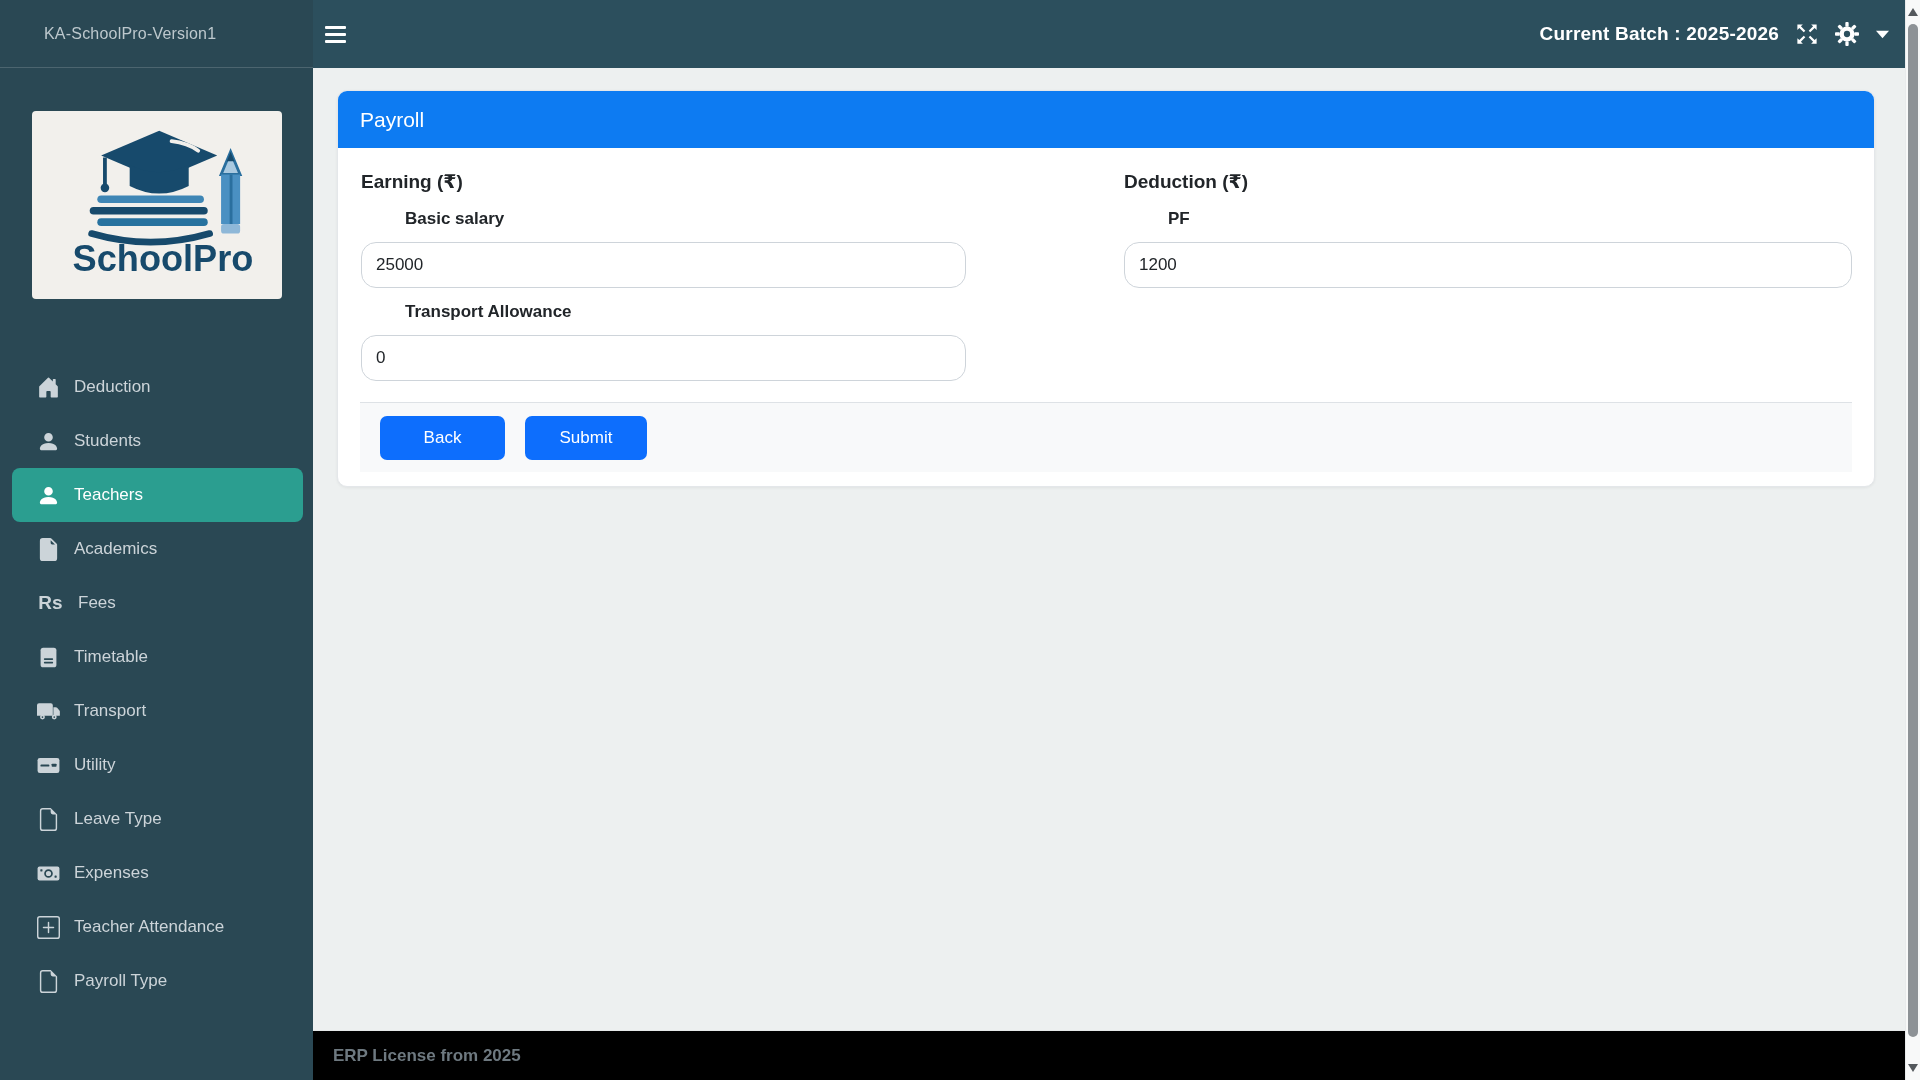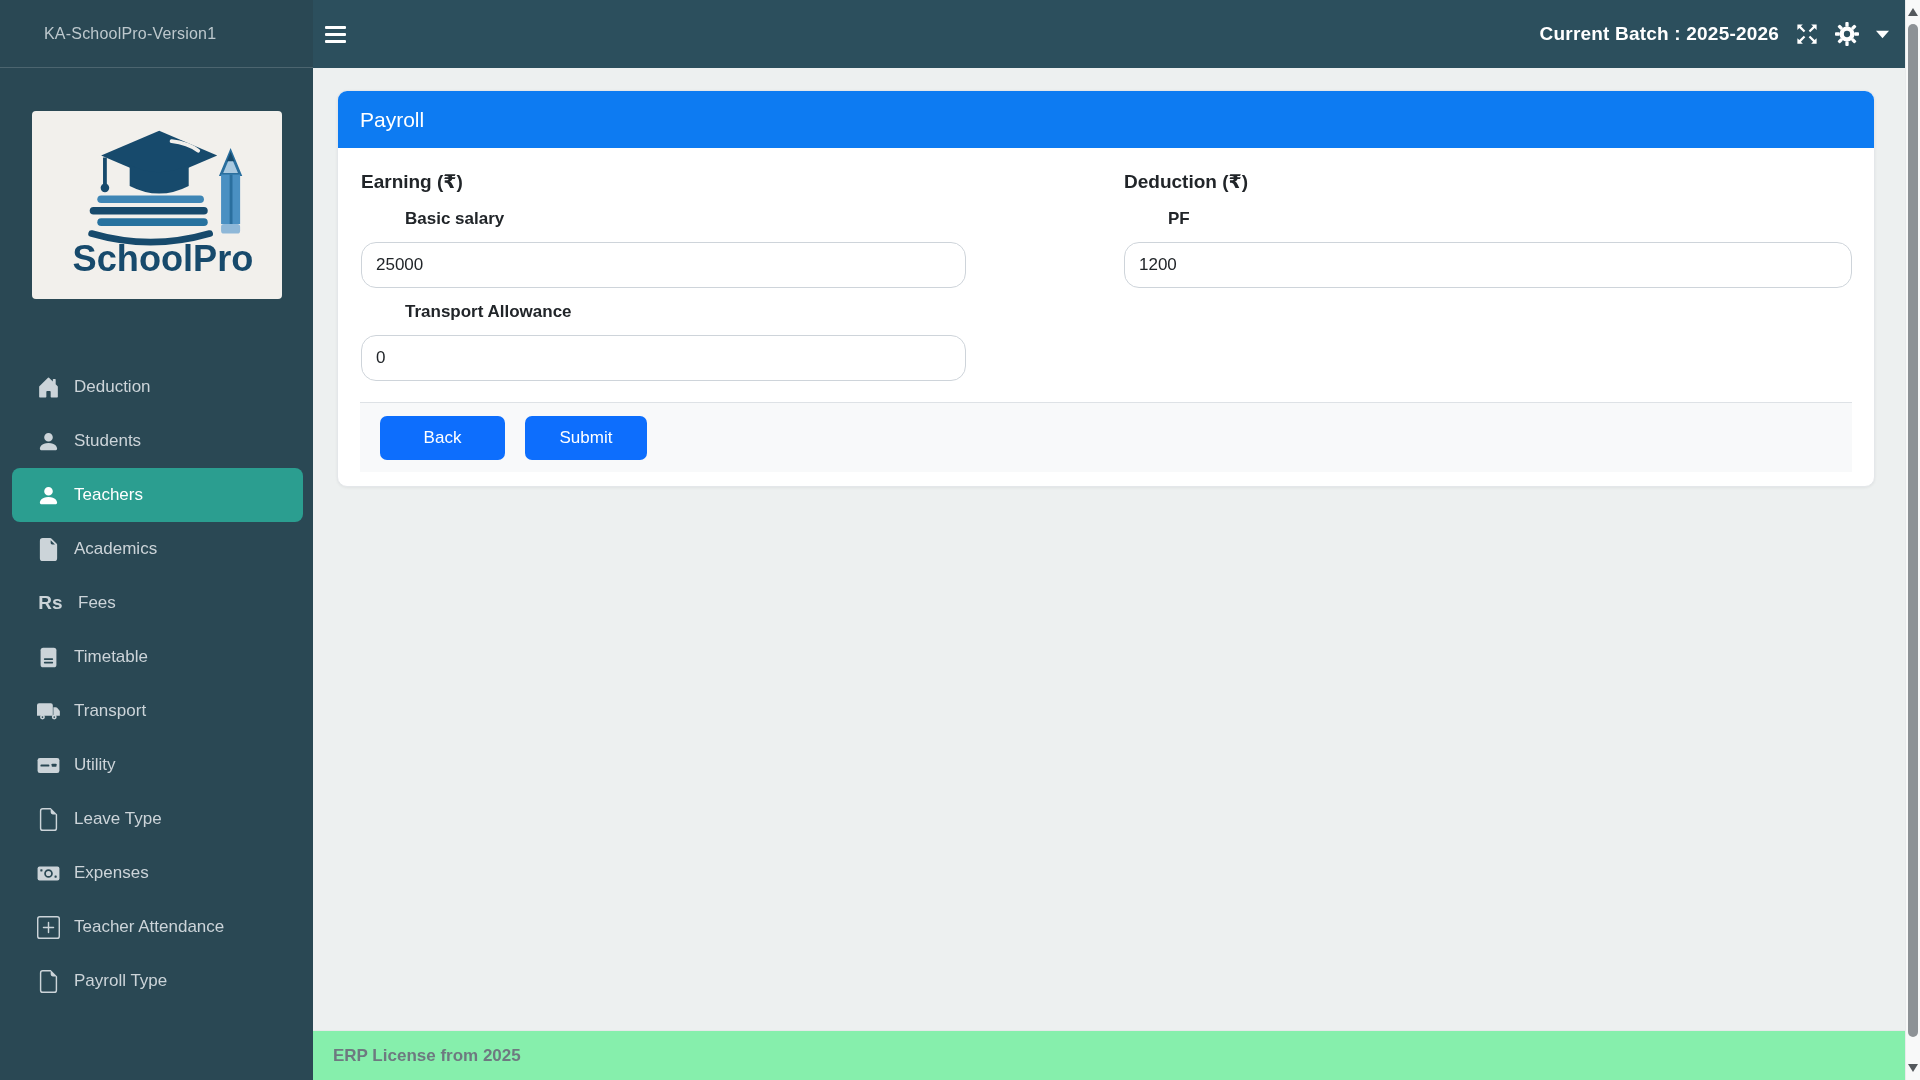--- a/index.html
+++ b/index.html
@@ -77,21 +77,21 @@
   .btn {
     height:44px; border:none; border-radius:7px; background:#0d6efd; color:#fff;
     font-size:17px; font-family:"Liberation Sans","DejaVu Sans",sans-serif; cursor:pointer;
   }
   .btn-back { width:125px; }
   .btn-submit { width:122px; }
 
   
   .main-footer {
     position:absolute; left:313px; top:1030px; width:1592px; height:50px;
-    background:#86efac; border-top:1px solid #e6e9e9;
+    background:#000000; border-top:1px solid #e6e9e9;
     display:flex; align-items:center; padding-left:20px;
     color:#6e7980; font-weight:700; font-size:17px;
   }
 
   
   .scrollbar { position:absolute; right:0; top:0; width:15px; height:1080px; background:#f8f9f9; border-left:1px solid #e9ebec; z-index:6; }
   .sb-thumb { position:absolute; left:2px; top:24px; width:10px; height:1013px; background:#8d9296; border-radius:6px; cursor:pointer; }
   .sb-up {
     position:absolute; left:2px; top:8px; width:0; height:0; cursor:pointer;
     border-left:5px solid transparent; border-right:5px solid transparent; border-bottom:8px solid #53585c;

